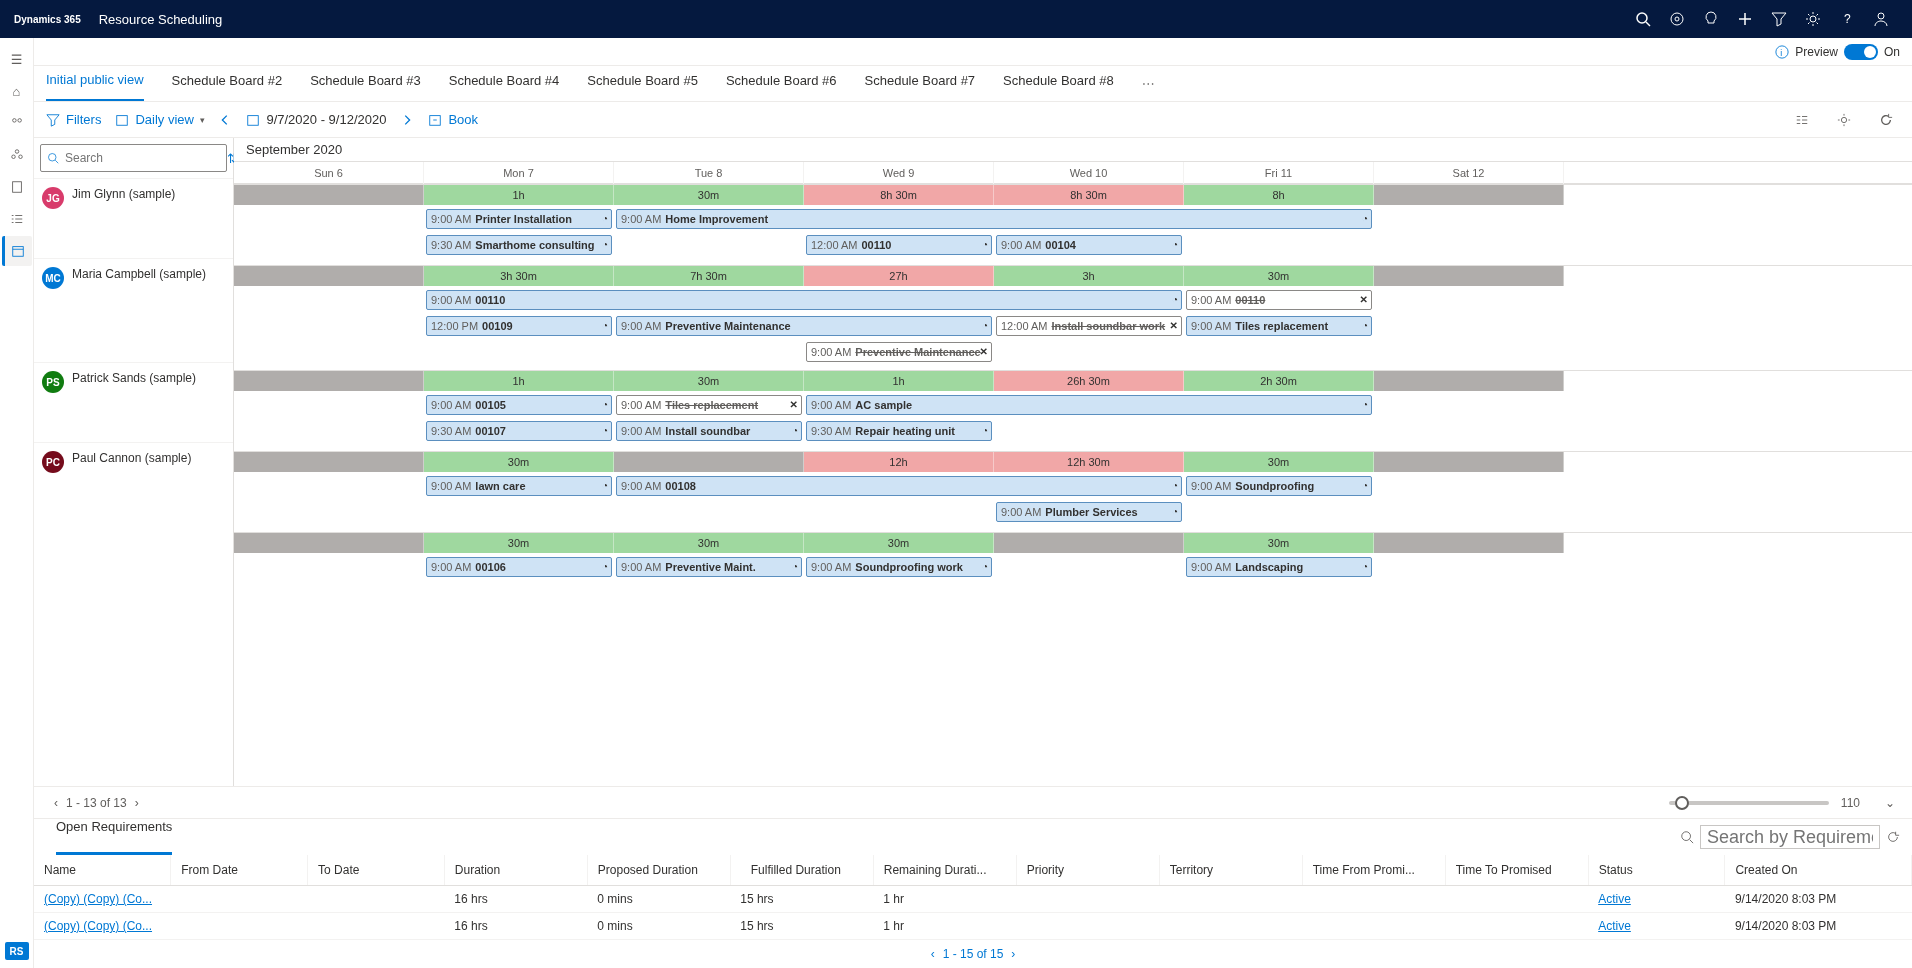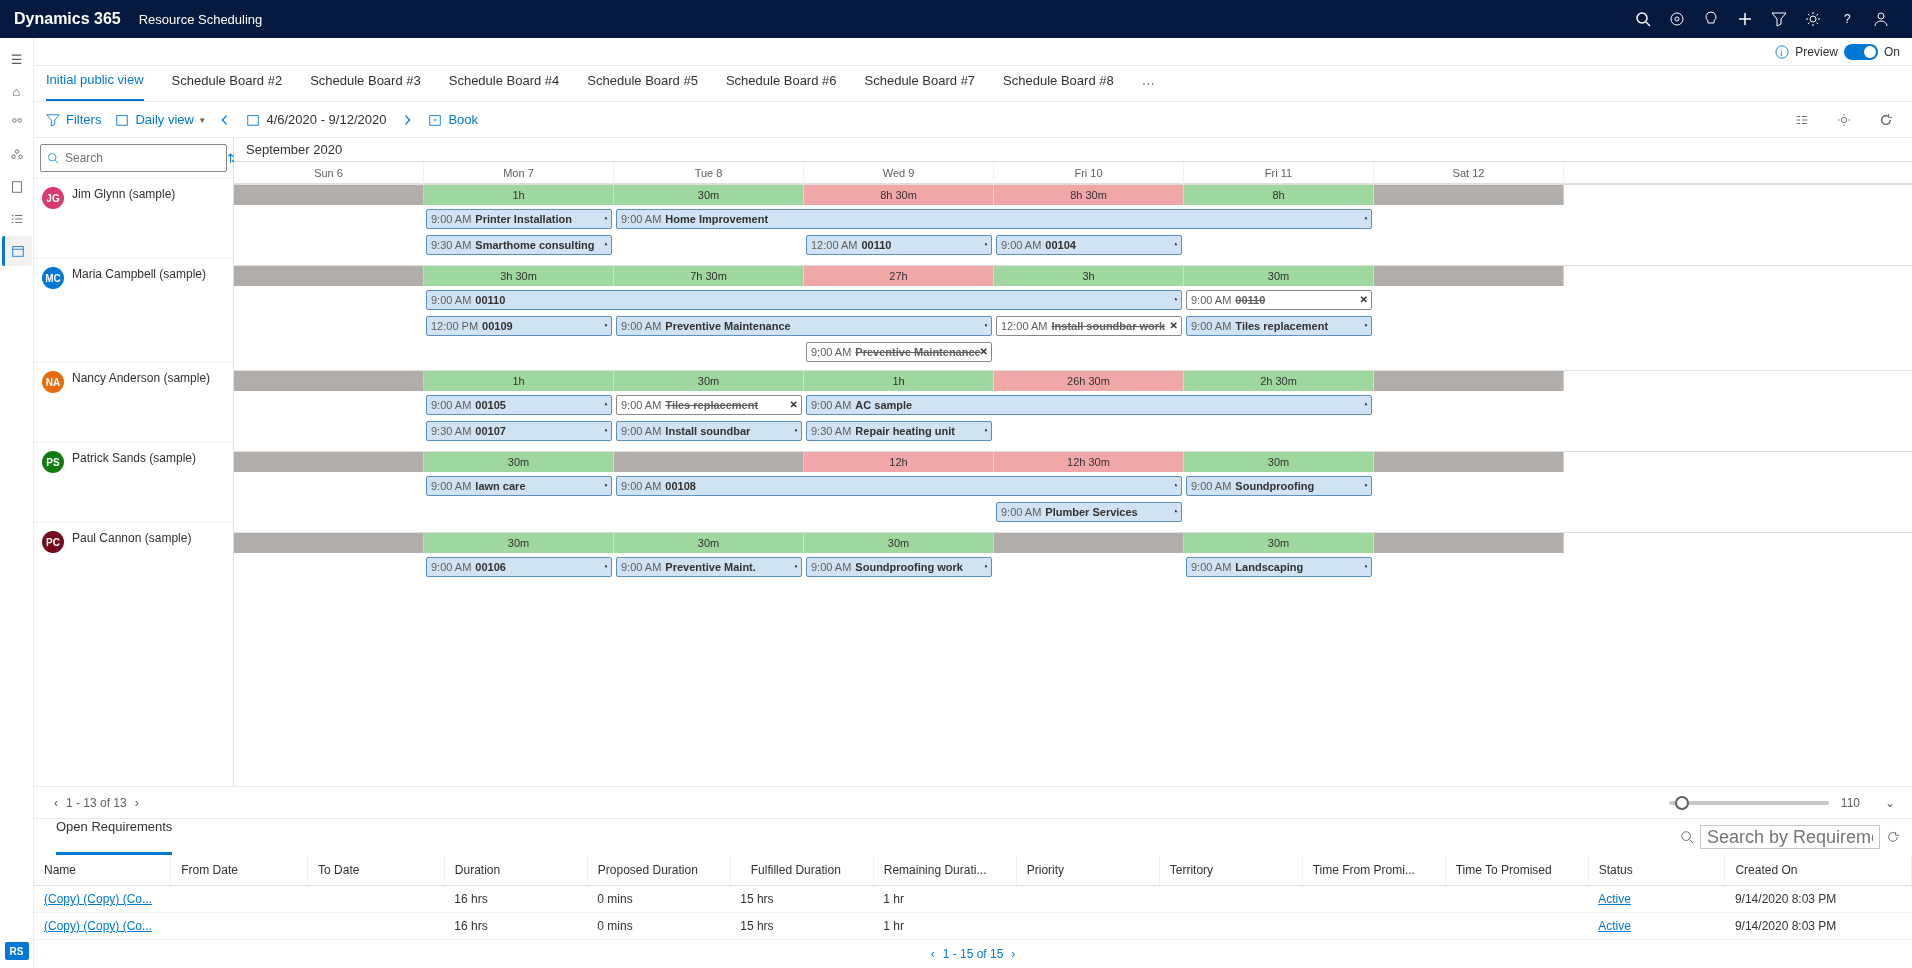--- a/index.html
+++ b/index.html
@@ -1,20 +1,20 @@
 <!DOCTYPE html>
 <html><head>
 <meta charset="utf-8">
 <style>
 * { box-sizing: border-box; margin: 0; padding: 0; font-family: "Segoe UI", Arial, sans-serif; }
 body { font-size: 13px; color: #323130; background: #fff; overflow: hidden; }
 
 
 .topnav { height: 38px; background: #05193f; color: #fff; display: flex; align-items: center; padding: 0 14px; }
-.topnav .brand { font-weight: 600; font-size: 16px; margin-right: 18px; }
+.topnav .brand { font-weight: 600; font-size: 10px; margin-right: 18px; }
 .topnav .module { font-size: 13px; }
 .topnav .spacer { flex: 1; }
 .topnav .icon { width: 34px; height: 38px; display: flex; align-items: center; justify-content: center; cursor: pointer; }
 .topnav svg { width: 16px; height: 16px; fill: #fff; }
 
 
 .rail { position: absolute; left: 0; top: 38px; bottom: 0; width: 34px; border-right: 1px solid #edebe9; background: #fff; display: flex; flex-direction: column; align-items: center; padding-top: 6px; }
 .rail .ritem { width: 30px; height: 30px; display:flex; align-items:center; justify-content:center; cursor:pointer; color:#605e5c; border-radius:2px; margin-bottom:2px; }
 .rail .ritem.active { border-left: 3px solid #0078d4; background:#f3f2f1; }
 .rail .badge { position: absolute; bottom: 8px; width:24px; height:18px; background:#0078d4; color:#fff; font-size:10px; font-weight:600; display:flex; align-items:center; justify-content:center; border-radius:2px; }
@@ -231,21 +231,21 @@
       </div>
     <div class="tbtn">
         <svg viewBox="0 0 16 16">
           <path d="M10 3L5 8l5 5" fill="none" stroke="#0078d4" stroke-width="1.5"></path>
         </svg>
       </div>
     <div class="tbtn">
         <svg viewBox="0 0 16 16">
           <rect x="2" y="3" width="12" height="11" fill="none" stroke="#0078d4"></rect>
         </svg>
-        <span class="date">4/6/2020 - 9/12/2020</span>
+        <span class="date">9/7/2020 - 9/12/2020</span>
       </div>
     <div class="tbtn">
         <svg viewBox="0 0 16 16">
           <path d="M6 3l5 5-5 5" fill="none" stroke="#0078d4" stroke-width="1.5"></path>
         </svg>
       </div>
     <div class="tbtn">
         <svg viewBox="0 0 16 16">
           <rect x="2" y="3" width="12" height="11" fill="none" stroke="#0078d4"></rect>
           <path d="M6 8h4" stroke="#0078d4"></path>
@@ -288,44 +288,40 @@
       <div class="reslist" id="reslist">
           <div class="resrow" style="height: 78px;">
             <div class="avatar" style="background: rgb(216, 59, 107);">JG</div>
             <div class="name">Jim Glynn (sample)</div>
           </div>
           <div class="resrow" style="height: 104px;">
             <div class="avatar" style="background: rgb(0, 120, 212);">MC</div>
             <div class="name">Maria Campbell (sample)</div>
           </div>
           <div class="resrow" style="height: 78px;">
-            <div class="avatar" style="background: rgb(231, 108, 12);">NA</div>
-            <div class="name">Nancy Anderson (sample)</div>
-          </div>
-          <div class="resrow" style="height: 78px;">
             <div class="avatar" style="background: rgb(16, 124, 16);">PS</div>
             <div class="name">Patrick Sands (sample)</div>
           </div>
           <div class="resrow" style="height: 52px;">
             <div class="avatar" style="background: rgb(117, 11, 28);">PC</div>
             <div class="name">Paul Cannon (sample)</div>
           </div>
         </div>
     </div>
 
     <div class="timeline">
       <div class="timeline-inner">
         <div class="tl-header">
           <div class="tl-month">September 2020</div>
           <div class="tl-days" id="tldays">
               <div class="tl-day">Sun 6</div>
               <div class="tl-day">Mon 7</div>
               <div class="tl-day">Tue 8</div>
               <div class="tl-day">Wed 9</div>
-              <div class="tl-day">Fri 10</div>
+              <div class="tl-day">Wed 10</div>
               <div class="tl-day">Fri 11</div>
               <div class="tl-day">Sat 12</div>
             </div>
         </div>
         <div class="tl-body" id="tlbody">
             <div class="tl-resrow">
               <div class="tl-capacity">
                 <div class="cap gray"></div>
                 <div class="cap green">1h</div>
                 <div class="cap green">30m</div>

